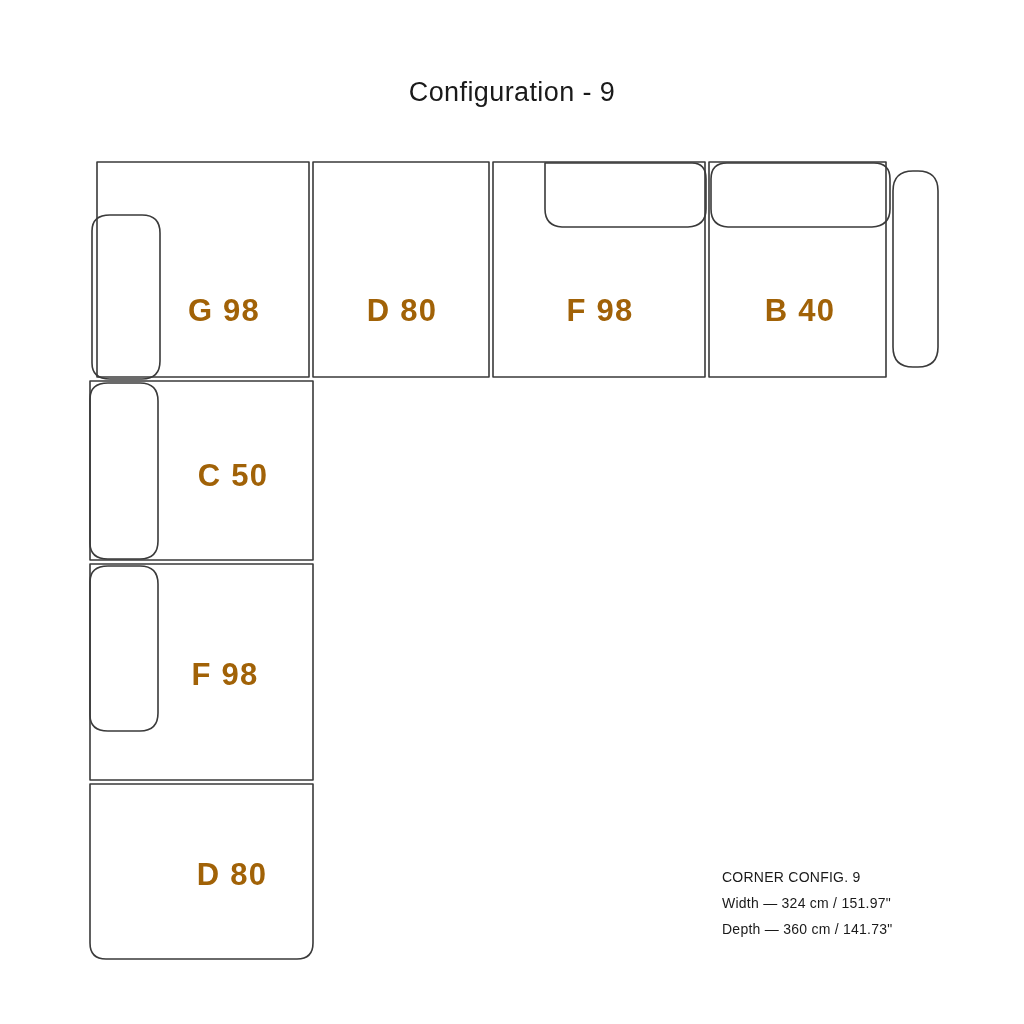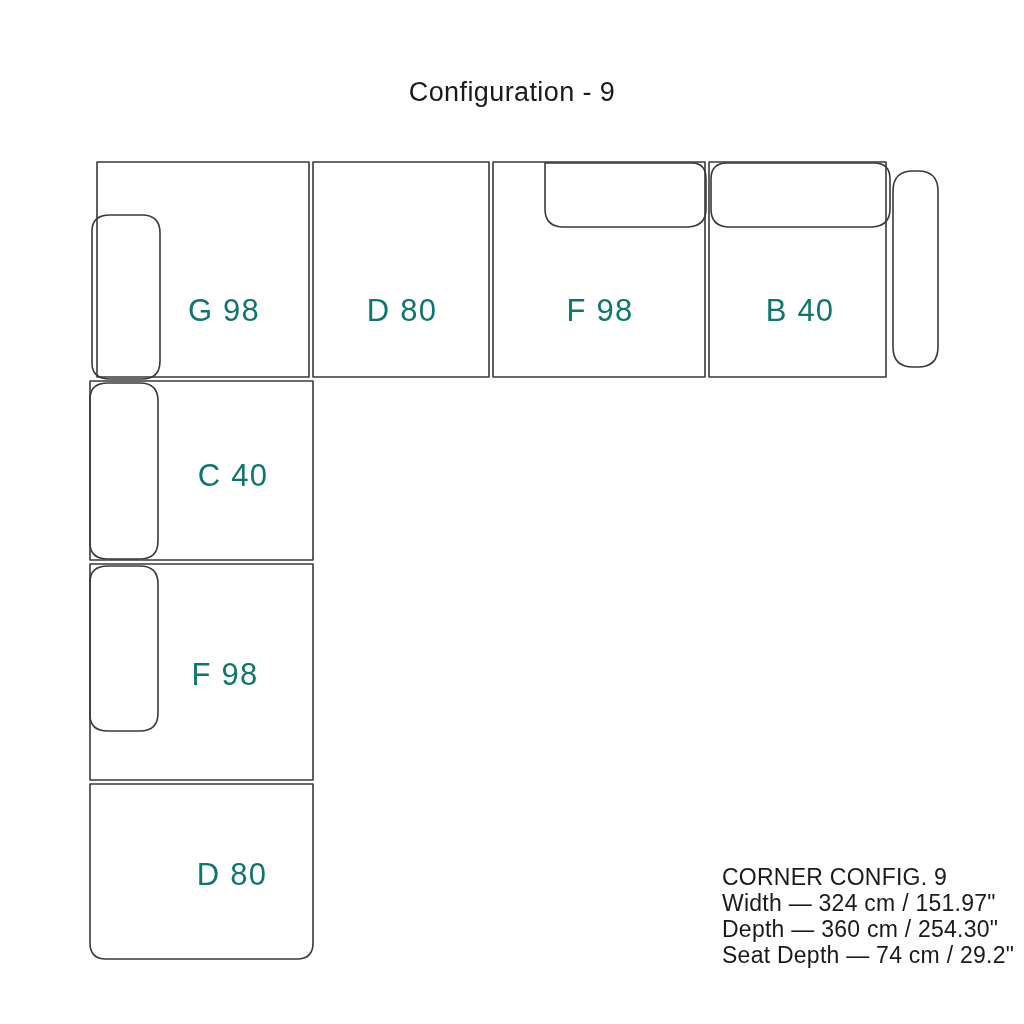--- a/index.html
+++ b/index.html
@@ -38,33 +38,33 @@
   #diagram {
     position: absolute;
     left: 0;
     top: 0;
     width: 1024px;
     height: 1024px;
   }
   .mod-label {
     position: absolute;
     font-size: 31px;
-    font-weight: 400;
+    font-weight: 700;
     letter-spacing: 1.2px;
-    color: #0f766e;
+    color: #a16207;
     white-space: nowrap;
     transform: translate(-50%, -50%);
     pointer-events: none;
   }
   .specs {
     position: absolute;
     left: 722px;
     top: 845px;
     width: 290px;
-    font-size: 23px;
+    font-size: 14px;
     line-height: 26px;
     letter-spacing: 0.25px;
     color: #1a1a1a;
   }
   .specs div {
     white-space: nowrap;
   }
 </style>
 </head>
 <body>
@@ -109,24 +109,23 @@
       <path d="M90,765 L313,765 L313,924 Q313,940 297,940
                L106,940 Q90,940 90,924 Z"></path>
 
     </g>
   </svg>
 
   <div class="mod-label" style="left:224px; top:292px;">G 98</div>
   <div class="mod-label" style="left:402px; top:292px;">D 80</div>
   <div class="mod-label" style="left:600px; top:292px;">F 98</div>
   <div class="mod-label" style="left:800px; top:292px;">B 40</div>
-  <div class="mod-label" style="left:233px; top:457px;">C 40</div>
+  <div class="mod-label" style="left:233px; top:457px;">C 50</div>
   <div class="mod-label" style="left:225px; top:656px;">F 98</div>
   <div class="mod-label" style="left:232px; top:856px;">D 80</div>
 
   <div class="specs">
     <div>CORNER CONFIG. 9</div>
     <div>Width — 324 cm / 151.97"</div>
-    <div>Depth — 360 cm / 254.30"</div>
-    <div>Seat Depth — 74 cm / 29.2"</div>
+    <div>Depth — 360 cm / 141.73"</div>
   </div>
 
 </div>
 
 </body></html>

